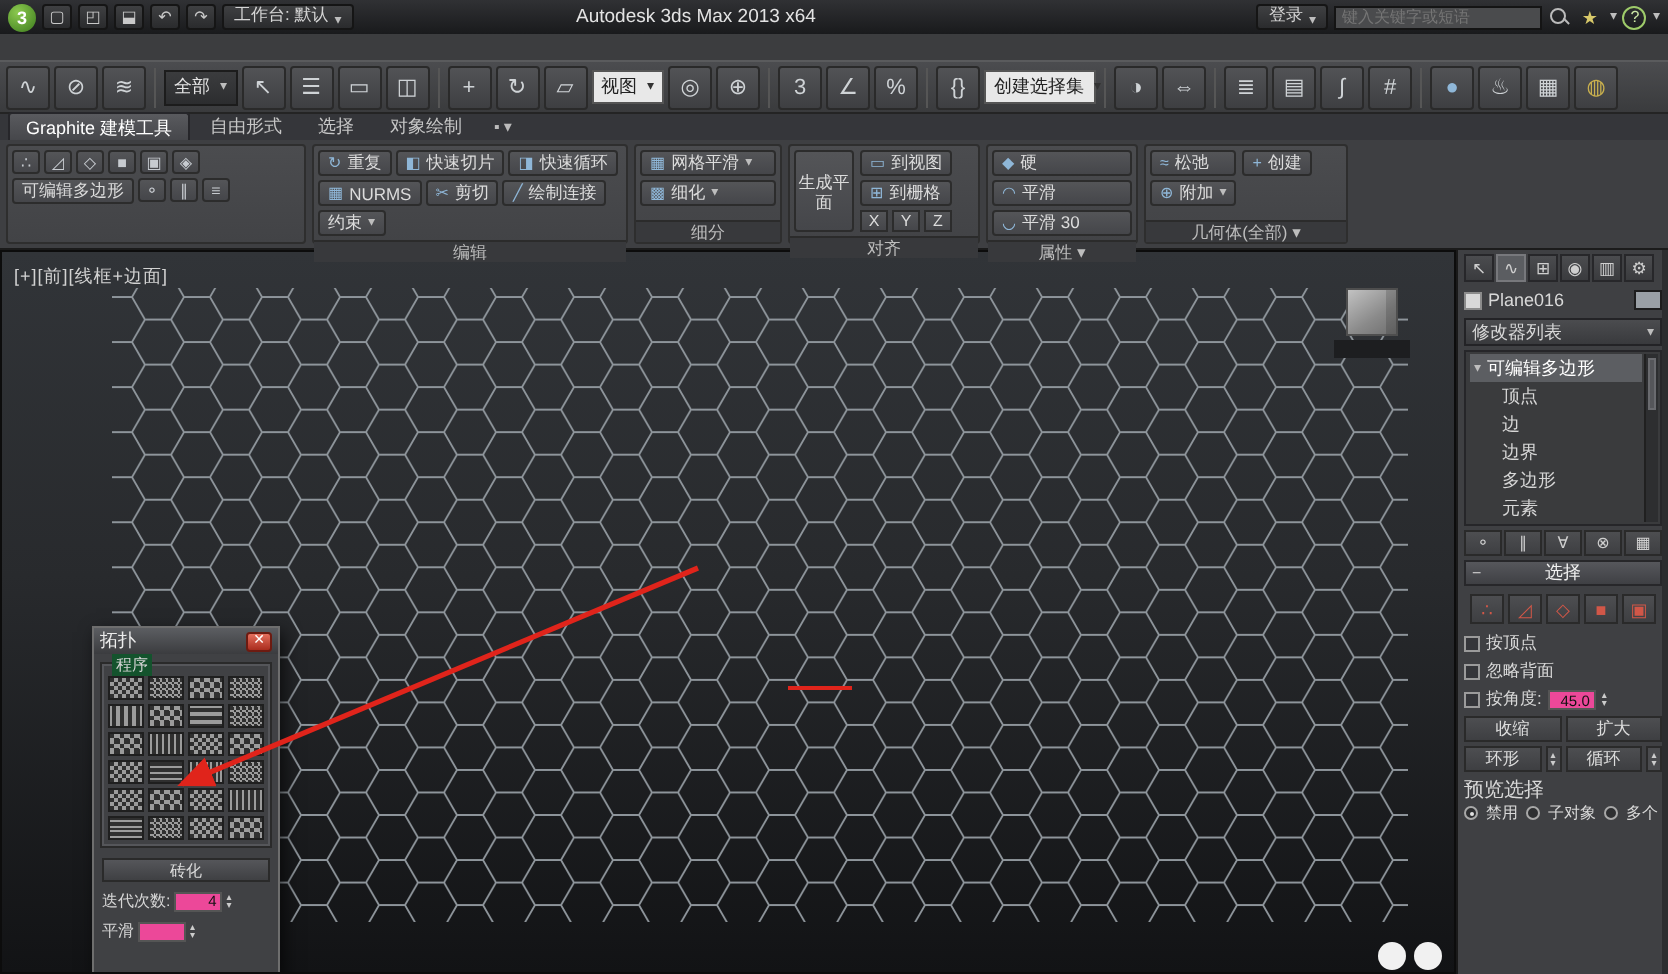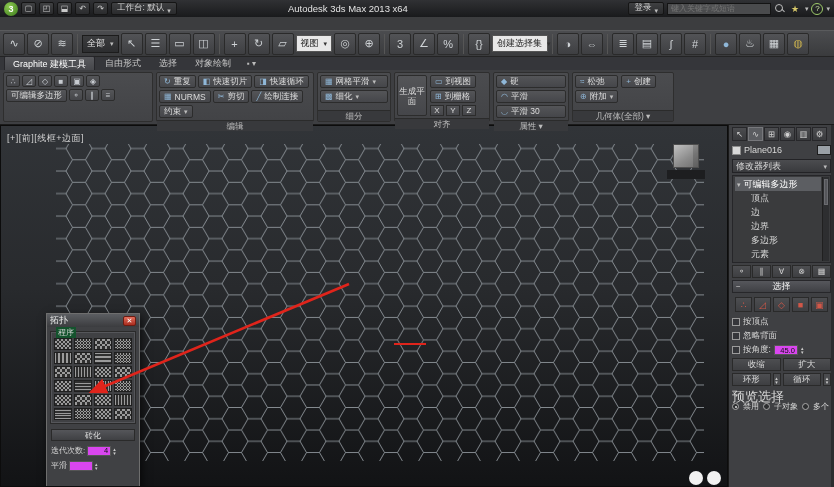--- a/index.html
+++ b/index.html
@@ -70,21 +70,21 @@
 .topo-group{margin:4px 3px 0;border:1px solid #2a2a2a;box-shadow:0 0 0 1px #55565a inset;position:relative;padding:6px 3px 3px}
 .tg-label{position:absolute;top:-5px;left:5px;background:#14532d;font-size:8px;color:#d3d3d3;padding:0 2px}
 .pat-grid{display:grid;grid-template-columns:repeat(4,1fr);gap:2px}
 .pat{height:12px;border:1px solid #1f1f1f;background-color:#2f2f2f;background-image:linear-gradient(45deg,#9b9b9b 25%,transparent 25%,transparent 75%,#9b9b9b 75%),linear-gradient(45deg,#9b9b9b 25%,transparent 25%,transparent 75%,#9b9b9b 75%);background-size:4px 4px;background-position:0 0,2px 2px}
 .pat:nth-child(2n){background-size:3px 3px}
 .pat:nth-child(3n){background-size:5px 5px}
 .pat:nth-child(5n){background-image:repeating-linear-gradient(90deg,#9b9b9b 0 1px,transparent 1px 3px)}
 .pat:nth-child(7n){background-image:repeating-linear-gradient(0deg,#9b9b9b 0 1px,transparent 1px 3px)}
 .topo-btn{display:block;margin:5px 4px 0;height:12px;background:linear-gradient(#55565a,#3f4043);border:1px solid #2a2a2a;color:#ddd;font-size:8px;text-align:center;line-height:11px}
 .topo-row{display:flex;align-items:center;gap:2px;margin:4px 4px 0;color:#d6d6d6}
-.spin{width:24px;height:10px;background:#d946ef;border:1px solid #555;color:#111;font-size:7.5px;display:flex;align-items:center;justify-content:flex-end;padding:0 2px}
+.spin{width:24px;height:10px;background:#ec4899;border:1px solid #555;color:#111;font-size:7.5px;display:flex;align-items:center;justify-content:flex-end;padding:0 2px}
 .sarr{display:flex;flex-direction:column;line-height:4px}
 .sarr span{font-size:5px;color:#ccc}
 
 
 .cmd{position:relative;flex:1;background:#3f4043;border-left:1px solid #191919;padding:2px 3px;display:flex;flex-direction:column;gap:2px;font-size:9px;color:#d8d8d8;overflow:hidden}
 .cmd-tabs{display:flex;gap:1px}
 .ctab{width:15px;height:14px;font-size:8.5px;color:#cfcfcf;display:flex;align-items:center;justify-content:center;background:linear-gradient(#4b4c4f,#3a3b3e);border:1px solid #27272a}
 .ctab.active{background:#5b5d61;border-color:#77787c}
 .name-row{display:flex;align-items:center;gap:3px;height:14px}
 .obj-icon{width:9px;height:9px;background:#d8d8d8;border:1px solid #8b8b8b}
@@ -105,21 +105,21 @@
 .rollh{height:13px;background:linear-gradient(#56575c,#3f4044);border:1px solid #27272a;font-size:9px;color:#f0f0f0;display:flex;align-items:center;justify-content:center;gap:4px;position:relative}
 .rollh .rm{position:absolute;left:3px;font-size:8px;color:#ccc}
 .sorow{display:flex;gap:2px;justify-content:center;padding:2px 0}
 .sobtn{width:17px;height:15px;display:flex;align-items:center;justify-content:center;background:linear-gradient(#4d4e51,#3e3f42);border:1px solid #2a2a2a;color:#d15748;font-size:9px}
 .chkrow{display:flex;align-items:center;gap:3px;height:12px;font-size:8.5px;white-space:nowrap}
 .chk{width:8px;height:8px;background:#35363a;border:1px solid #9b9b9b;flex:0 0 auto}
 .twobtn{display:flex;gap:2px}
 .sbtn{flex:1;height:13px;background:linear-gradient(#4d4e51,#3e3f42);border:1px solid #2a2a2a;color:#ddd;font-size:8.5px;display:flex;align-items:center;justify-content:center;white-space:nowrap}
 .mini{width:8px;height:13px;display:flex;flex-direction:column;align-items:center;justify-content:center;background:#4a4b4e;border:1px solid #2a2a2a;line-height:4px}
 .mini span{font-size:5px;color:#ccc}
-.prevlabel{font-size:13px;height:11px}
+.prevlabel{font-size:10px;height:11px}
 .radiorow{display:flex;gap:4px;align-items:center;font-size:8px;white-space:nowrap}
 .radio{width:7px;height:7px;border:1px solid #a8a8a8;border-radius:50%;background:#2e2f31;position:relative;flex:0 0 auto}
 .radio.on::after{content:"";position:absolute;inset:1.5px;background:#e2e2e2;border-radius:50%}
 .cscroll{position:absolute;right:0;top:0;bottom:0;width:3px;background:#2c2d2f}
 </style>
 </head>
 <body>
 
 <div class="app">
 

